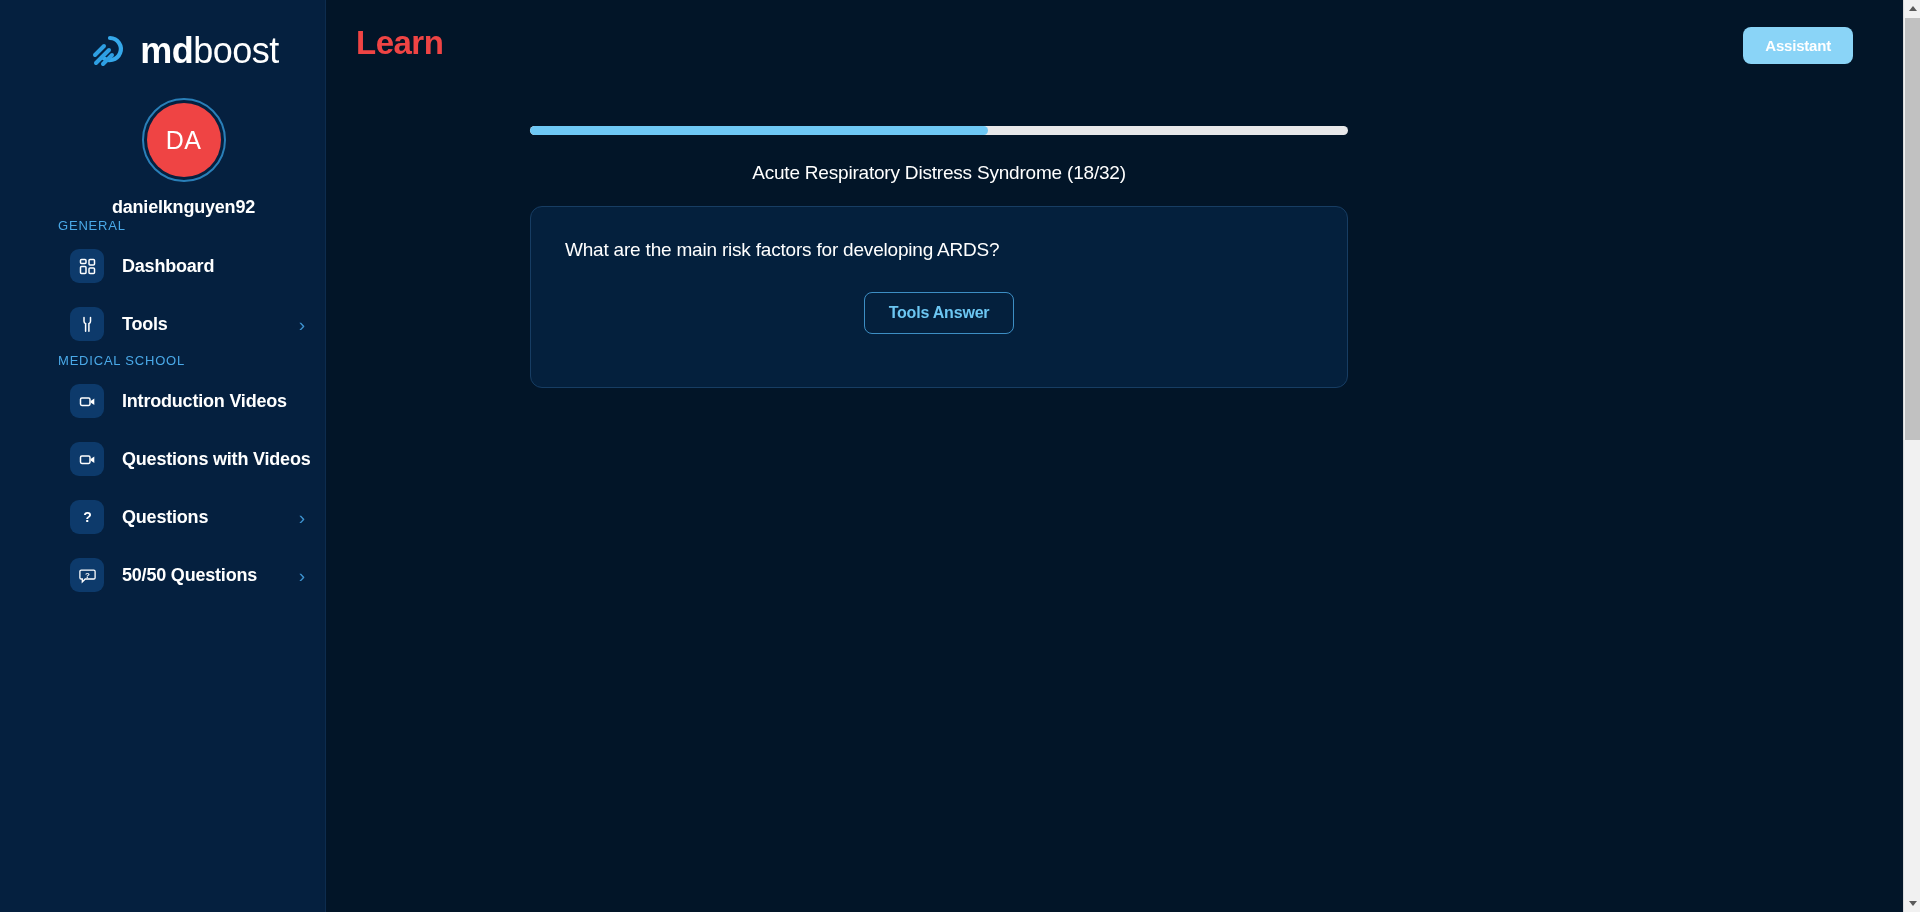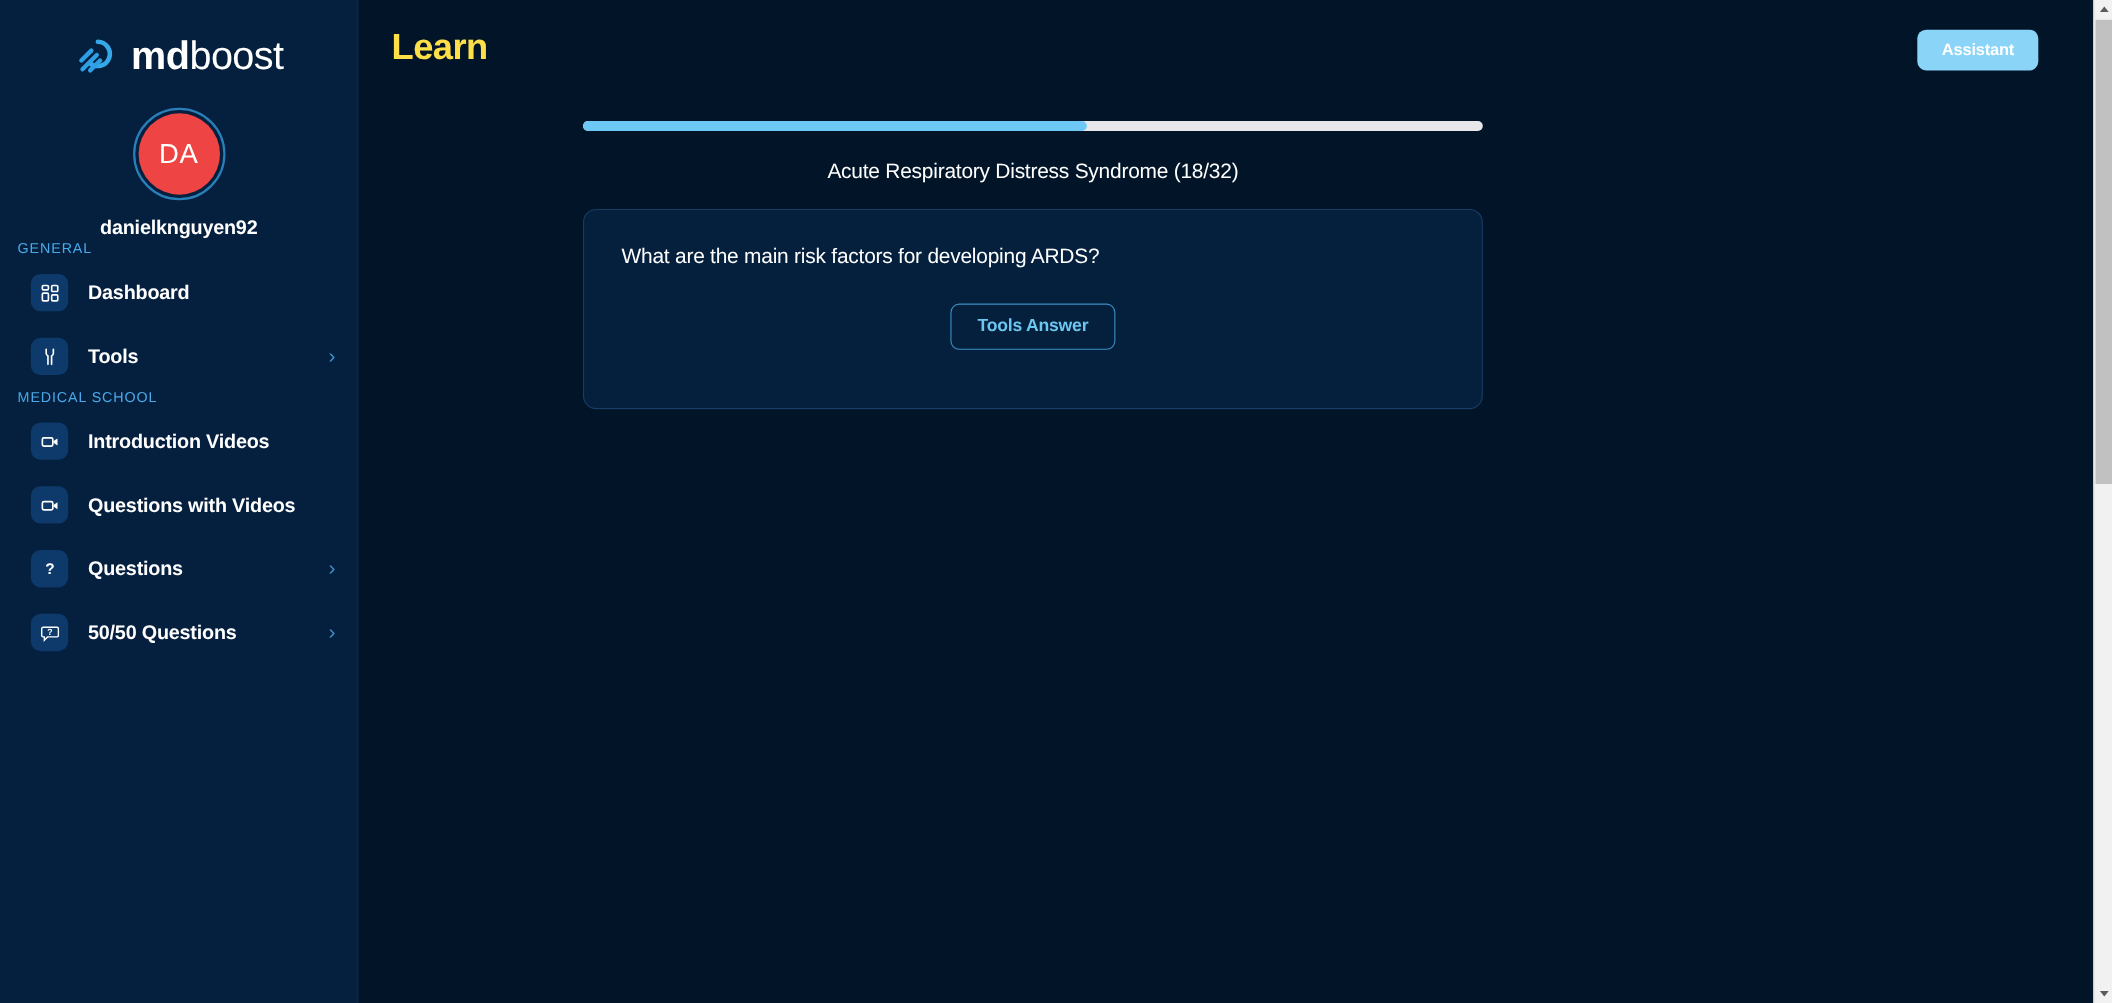--- a/index.html
+++ b/index.html
@@ -11,20 +11,21 @@
   }
   .app { display:flex; width:1920px; height:912px; position:relative; }
 
   
   .sidebar {
     width:326px; height:912px; flex:0 0 326px;
     background:#05203f;
     border-right:1px solid #0d2c4e;
     position:relative;
     overflow:hidden;
+    padding-left:42px;
   }
   .logo-wrap {
     display:flex; align-items:center; justify-content:center;
     gap:10px; padding-top:30px;
   }
   .logo-mark { width:42px; height:42px; flex:0 0 42px; }
   .logo-text { font-size:36px; letter-spacing:-0.5px; line-height:1; }
   .logo-text .md { color:#ffffff; font-weight:700; }
   .logo-text .boost { color:#ffffff; font-weight:300; }
 
@@ -72,35 +73,35 @@
     font-weight:400;
   }
 
   
   .main {
     flex:1 1 auto; height:912px; position:relative;
     background:#021528;
     overflow:hidden;
   }
   .page-title {
-    color:#fde047; font-size:33px; font-weight:700;
+    color:#ef4444; font-size:33px; font-weight:700;
     letter-spacing:-0.5px;
     position:absolute; left:30px; top:24px;
   }
   .assistant-btn {
     position:absolute; right:67px; top:27px;
     background:#8ad4f7; color:#ffffff;
     border:none; border-radius:8px;
     padding:10px 22px;
     font-family:"Liberation Sans", sans-serif;
     font-size:15px; font-weight:700; letter-spacing:-0.2px;
     cursor:pointer;
   }
 
-  .content { position:absolute; left:0; top:110px; width:100%; }
+  .content { position:absolute; left:0; top:126px; width:100%; }
   .card-col { width:818px; margin-left:204px; }
 
   .progress-track {
     height:9px; border-radius:5px; background:#e8e8ea;
     overflow:hidden; width:100%;
   }
   .progress-fill {
     height:100%; border-radius:5px; background:#6ec8f5;
   }
   .topic-title {

